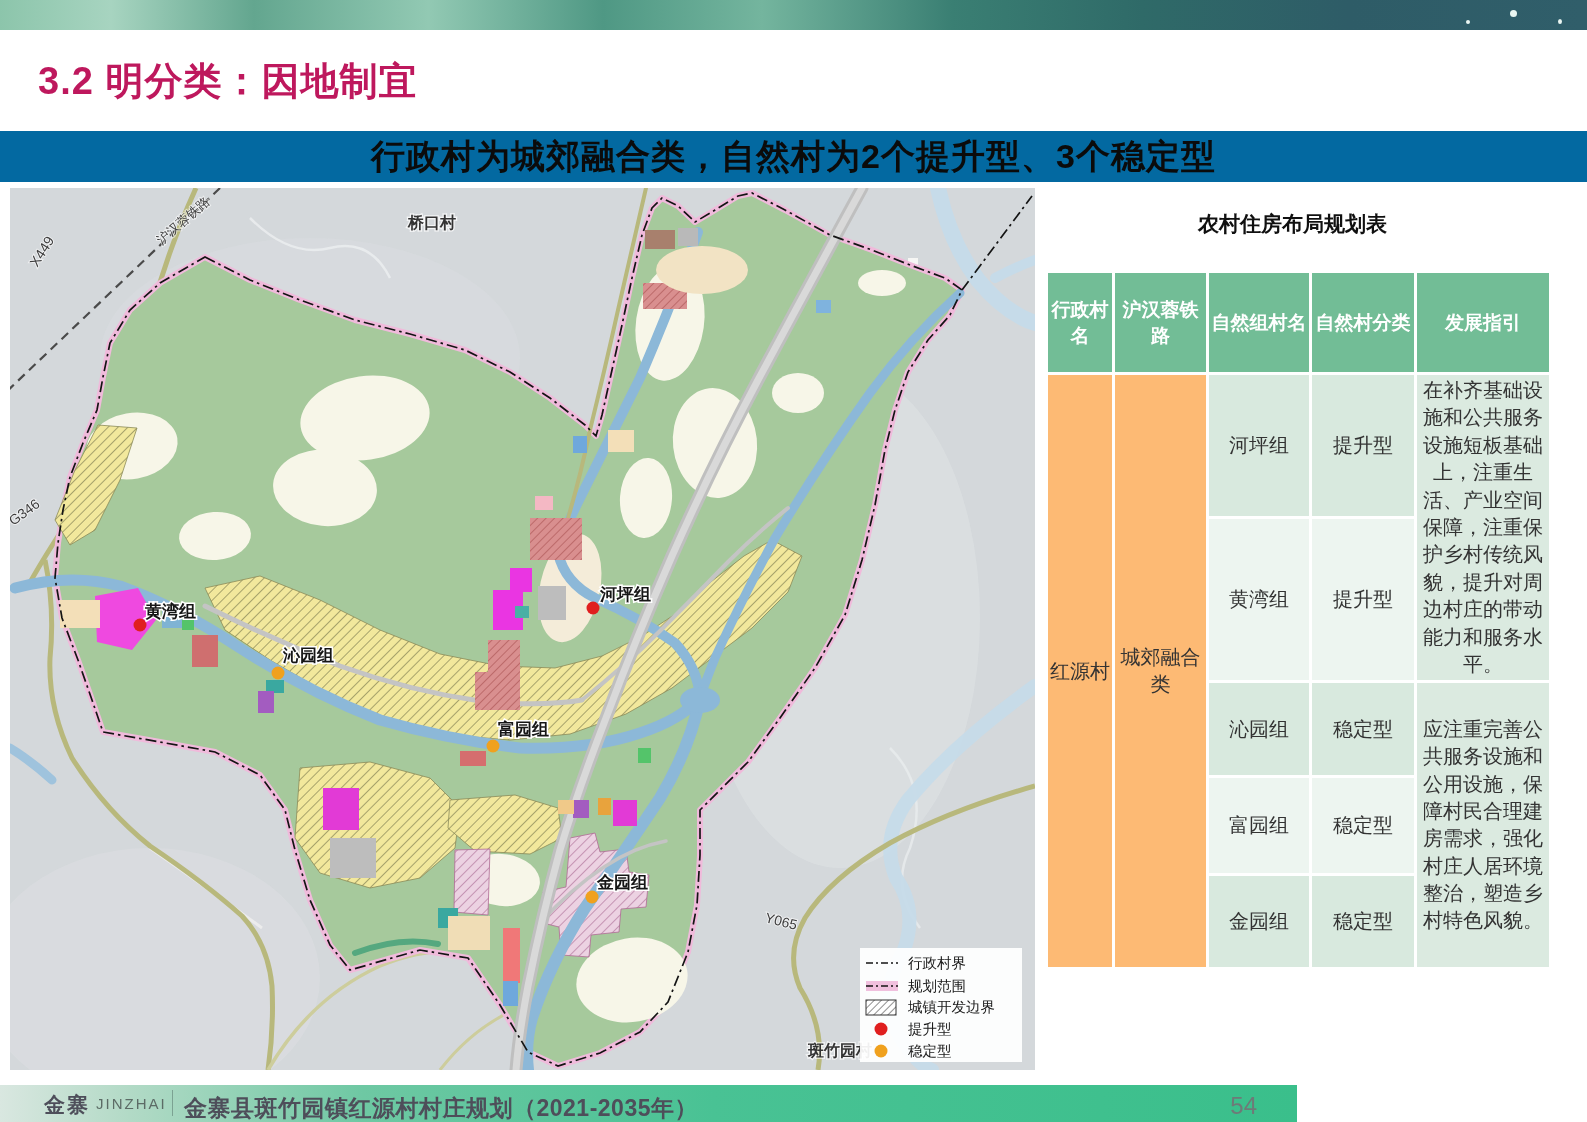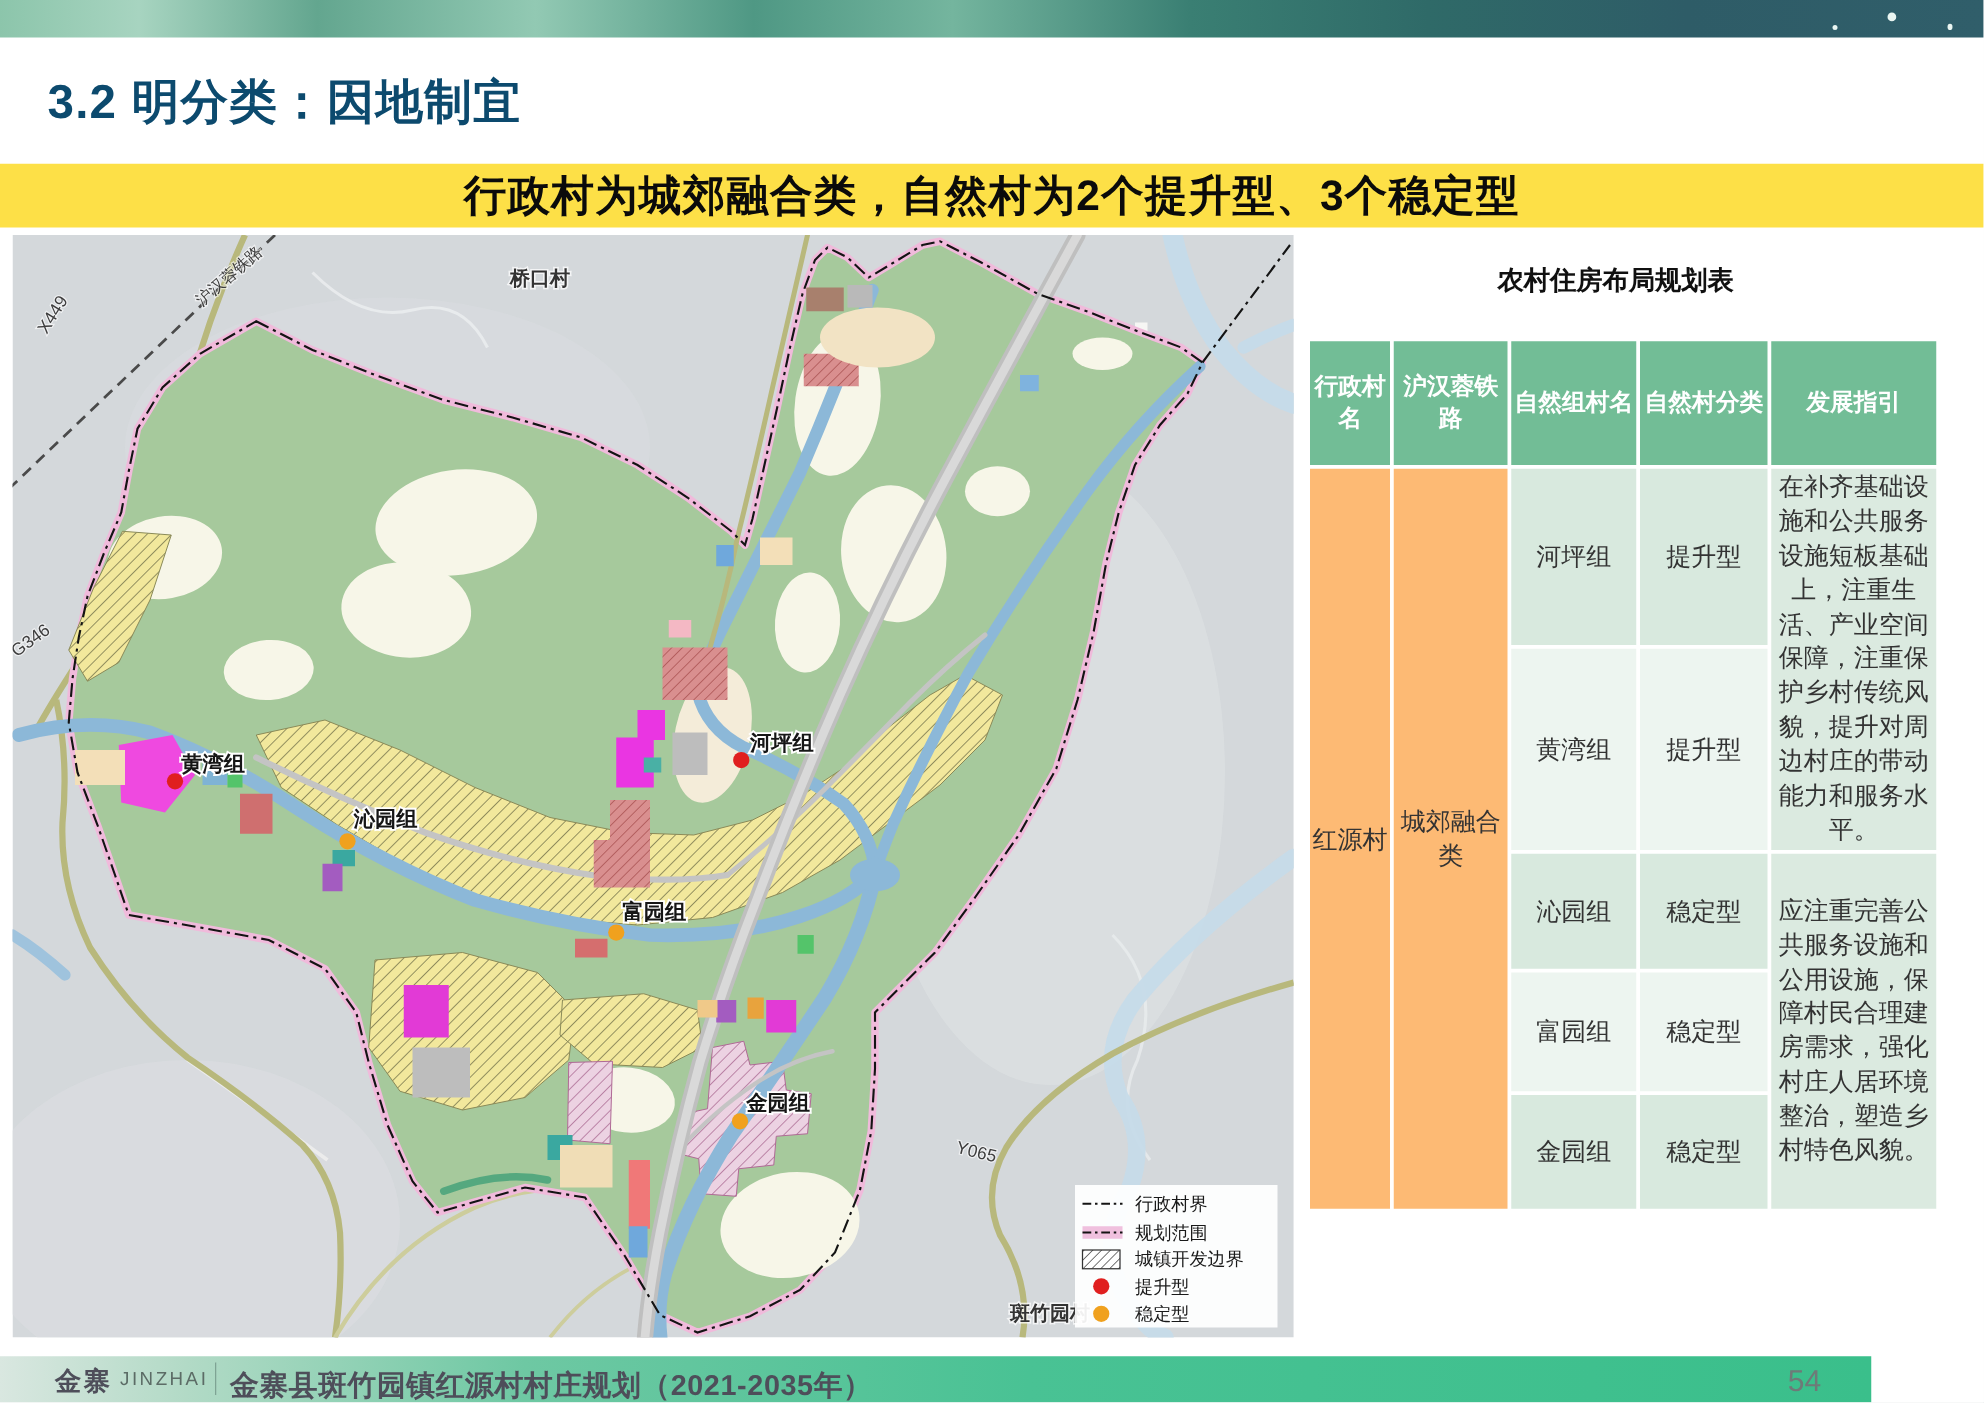--- a/index.html
+++ b/index.html
@@ -4,22 +4,22 @@
 <style>
   html,body{margin:0;padding:0;background:#fff}
   .page{position:relative;width:1587px;height:1122px;background:#ffffff;overflow:hidden;
         font-family:"Liberation Sans","DejaVu Sans",sans-serif}
   
   .topstrip{position:absolute;left:0;top:0;width:1587px;height:30px;
     background:linear-gradient(90deg,#8cc5ab 0%,#a7d4c0 7%,#63a68f 16%,#92c9b3 27%,#4f9884 38%,
       #74b59e 48%,#3a7f73 60%,#2f6a68 72%,#2e5c67 85%,#305e6a 100%)}
   .sparkle{position:absolute;border-radius:50%;background:#eaf6f2}
   
-  .title{position:absolute;left:38px;top:56px;font-size:38px;font-weight:bold;color:#0c4a6e;letter-spacing:1px}
-  .banner{position:absolute;left:0;top:131px;width:1587px;height:51px;background:#fde047;
+  .title{position:absolute;left:38px;top:56px;font-size:38px;font-weight:bold;color:#be185d;letter-spacing:1px}
+  .banner{position:absolute;left:0;top:131px;width:1587px;height:51px;background:#0369a1;
           display:flex;align-items:center;justify-content:center}
   .banner span{font-size:34px;font-weight:bold;color:#0b0b0b;letter-spacing:1px}
   
   .mapwrap{position:absolute;left:10px;top:188px;width:1025px;height:882px}
   .mlab{font-size:17px;font-weight:bold;fill:#161616;paint-order:stroke;stroke:#ffffff;stroke-width:3px}
   .plab{font-size:16px;font-weight:600;fill:#333;paint-order:stroke;stroke:rgba(255,255,255,.75);stroke-width:2.5px}
   .rlab{font-size:14px;fill:#3d3d3d;paint-order:stroke;stroke:rgba(255,255,255,.6);stroke-width:2px}
   .dd{fill:none;stroke:#141414;stroke-width:1.7;stroke-dasharray:11 4 2.5 4}
   .llab{font-size:14.5px;fill:#191919}
   
@@ -27,21 +27,21 @@
              font-size:21px;font-weight:bold;color:#101010}
   .tbl{position:absolute;left:1045px;top:270px;border-collapse:separate;border-spacing:3px;table-layout:fixed}
   .tbl th{background:#72bd96;color:#ffffff;font-size:19px;font-weight:bold;line-height:1.35;
           padding:2px 1px;text-align:center;vertical-align:middle}
   .tbl td{font-size:20px;color:#333;text-align:center;vertical-align:middle;padding:2px}
   .c-merge{background:#fdba74}
   .c-dark{background:#d8e9de}
   .c-light{background:#edf5f0}
   .c-guide{background:#dbeae0;font-size:15.5px;text-align:left;padding:4px 6px;line-height:1.37;color:#2a2a2a}
   
-  .footer{position:absolute;left:0;top:1085px;width:1497px;height:37px;
+  .footer{position:absolute;left:0;top:1085px;width:1297px;height:37px;
     background:linear-gradient(90deg,#d9e7e0 0%,#b2dac6 10%,#6ec8a3 28%,#49c294 55%,#3abf8b 100%)}
   .f-brand{position:absolute;left:44px;top:6px;font-size:21px;font-weight:bold;color:#4e4e5a;letter-spacing:2px}
   .f-en{position:absolute;left:96px;top:10px;font-size:15px;color:#5c6c66;letter-spacing:2px}
   .f-div{position:absolute;left:172px;top:5px;width:1px;height:26px;background:rgba(90,120,110,.55)}
   .f-doc{position:absolute;left:184px;top:8px;font-size:23px;font-weight:bold;color:#4e4e5a;letter-spacing:.5px}
   .f-page{position:absolute;right:40px;top:7px;font-size:24px;color:#6e7a78}
 </style>
 </head>
 <body>
 

